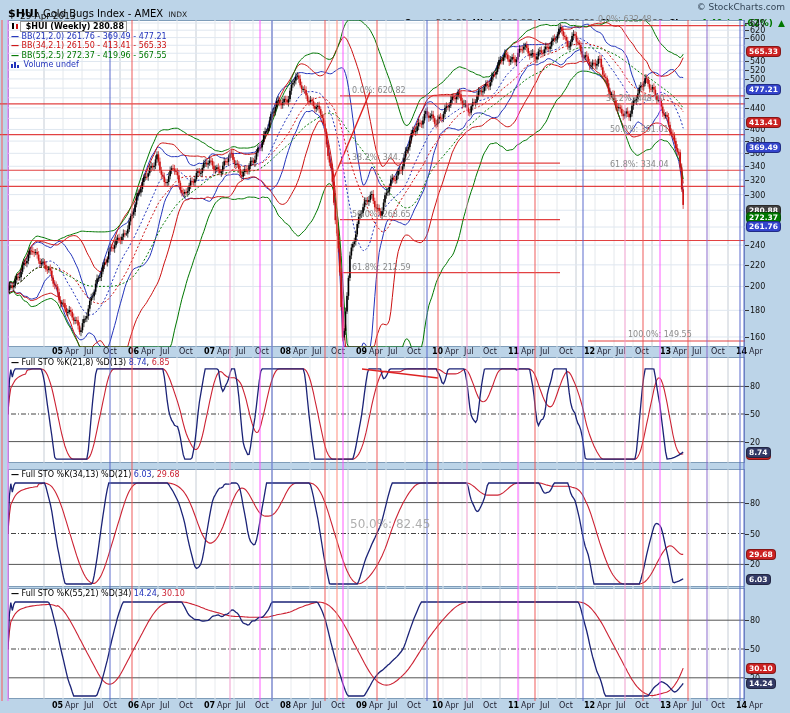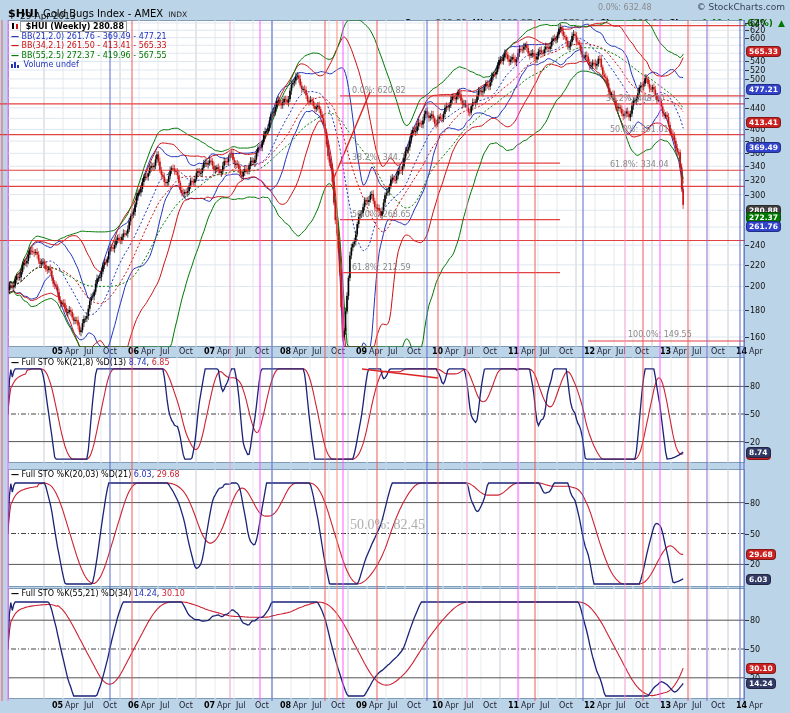--- a/index.html
+++ b/index.html
@@ -18,21 +18,21 @@
   .legend .row1box{border:1px solid #999;background:rgba(255,255,255,.85);padding:0 2px;font-weight:bold;color:#000;}
   .leg-item{display:block;}
   .axis-strip{position:absolute;left:0;width:790px;z-index:6;}
   .xlab{position:absolute;font-size:8px;color:#223;top:0;}
   .xlab.yr{font-weight:bold;color:#000;}
   .ytick{position:absolute;font-size:8px;color:#111;z-index:8;}
   .tickmark{position:absolute;width:4px;height:1px;background:#333;left:745px;z-index:8;}
   .badge{position:absolute;left:746px;z-index:18;font-size:7.5px;font-weight:bold;color:#fff;
          padding:0 2px;border-radius:4px;line-height:9px;border:1px solid rgba(0,0,0,.35);}
   .fiblabel{position:absolute;z-index:16;font-size:8px;color:#8a8a8a;white-space:nowrap;}
-  .pan-ann{position:absolute;z-index:16;font-size:14px;color:#9a9a9a;white-space:nowrap;font-family:Liberation Serif, serif;}
+  .pan-ann{position:absolute;z-index:16;font-size:12px;color:#9a9a9a;white-space:nowrap;}
   svg{position:absolute;}
   #overlay{z-index:15;pointer-events:none;}
 </style>
 </head>
 <body>
 
 <div id="chart">
 
   <div class="hrow" style="top:2px;">
     <span style="position:absolute;left:8px;">
@@ -1223,21 +1223,21 @@
       <line x1="535" y1="20" x2="535" y2="701" stroke="#ee5555" stroke-width="1.2" opacity="0.8"></line>
       <line x1="583" y1="20" x2="583" y2="701" stroke="#5566cc" stroke-width="1.2" opacity="0.8"></line>
       <line x1="625" y1="20" x2="625" y2="701" stroke="#f099cc" stroke-width="1.2" opacity="0.8"></line>
       <line x1="643" y1="20" x2="643" y2="701" stroke="#ee5555" stroke-width="1.2" opacity="0.8"></line>
       <line x1="660" y1="20" x2="660" y2="701" stroke="#ff55ff" stroke-width="1.2" opacity="0.8"></line>
       <line x1="688" y1="20" x2="688" y2="701" stroke="#ee5555" stroke-width="1.2" opacity="0.8"></line>
       <line x1="707" y1="20" x2="707" y2="701" stroke="#8866cc" stroke-width="1.2" opacity="0.8"></line>
       <line x1="740" y1="20" x2="740" y2="701" stroke="#5566cc" stroke-width="1.2" opacity="0.8"></line>
       <line x1="744" y1="20" x2="744" y2="701" stroke="#5566cc" stroke-width="1.2" opacity="0.8"></line>
     </svg>
-    <div class="fiblabel" style="left:598px;top:3px;">0.0%: 632.48</div>
+    <div class="fiblabel" style="left:598px;top:15px;">0.0%: 632.48</div>
     <div class="fiblabel" style="left:606px;top:93.7868748021229px;">38.2%: 448.00</div>
     <div class="fiblabel" style="left:610px;top:124.60448684263304px;">50.0%: 391.01</div>
     <div class="fiblabel" style="left:610px;top:160.27198291055788px;">61.8%: 334.04</div>
     <div class="fiblabel" style="left:628px;top:330px;">100.0%: 149.55</div>
     <div class="fiblabel" style="left:352px;top:85.8923933514079px;">0.0%: 620.82</div>
     <div class="fiblabel" style="left:352px;top:153.14363220994943px;">38.2%: 344.72</div>
     <div class="fiblabel" style="left:352px;top:209.61530895401796px;">50.0%: 268.65</div>
     <div class="fiblabel" style="left:352px;top:262.6262724765292px;">61.8%: 212.59</div>
     <div class="pan-ann" style="left:350px;top:517px;opacity:.8;">50.0%: 82.45</div>
     <div class="tickmark" style="top:23px;"></div>
@@ -1397,15 +1397,15 @@
       <div class="leg-item" style="color:#2233bb;text-align:center;"><span style="font-weight: bold;">—</span><span> BB(21,2.0) 261.76 - 369.49 - 477.21</span></div>
       <div class="leg-item" style="color:#cc1111;"><span style="font-weight: bold;">—</span><span> BB(34,2.1) 261.50 - 413.41 - 565.33</span></div>
       <div class="leg-item" style="color:#007700;"><span style="font-weight: bold;">—</span><span> BB(55,2.5) 272.37 - 419.96 - 567.55</span></div>
       <div class="leg-item" style="color:#2233bb;"><span><svg width="10" height="8" style="position:static;vertical-align:-1px">
             <rect x="0" y="4" width="2" height="4" fill="#2233bb"></rect>
             <rect x="3" y="2" width="2" height="6" fill="#2233bb"></rect>
             <rect x="6" y="5" width="2" height="3" fill="#2233bb"></rect>
           </svg></span><span> Volume undef</span></div>
     </div>
     <div class="legend" style="left:11px;top:358px;color:#000;"><span style="font-weight:bold">—</span> <span>Full STO %K(21,8) %D(13)</span> <span style="color:#2233bb">8.74</span>, <span style="color:#cc2233">6.85</span></div>
-    <div class="legend" style="left:11px;top:470px;color:#000;"><span style="font-weight:bold">—</span> <span>Full STO %K(20,03) %D(21)</span> <span style="color:#2233bb">6.03</span>, <span style="color:#cc2233">29.68</span></div>
+    <div class="legend" style="left:11px;top:470px;color:#000;"><span style="font-weight:bold">—</span> <span>Full STO %K(34,13) %D(21)</span> <span style="color:#2233bb">6.03</span>, <span style="color:#cc2233">29.68</span></div>
     <div class="legend" style="left:11px;top:589px;color:#000;"><span style="font-weight:bold">—</span> <span>Full STO %K(55,21) %D(34)</span> <span style="color:#2233bb">14.24</span>, <span style="color:#cc2233">30.10</span></div>
   </div>
 
 </body></html>

